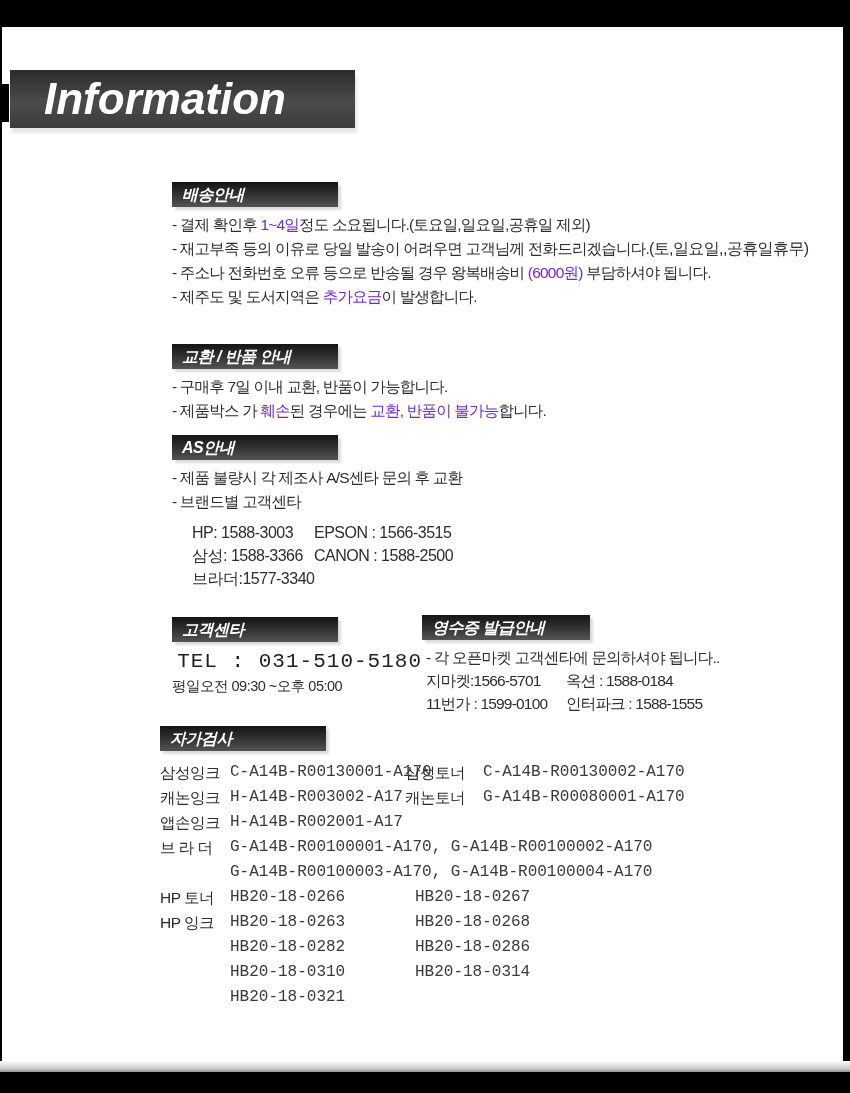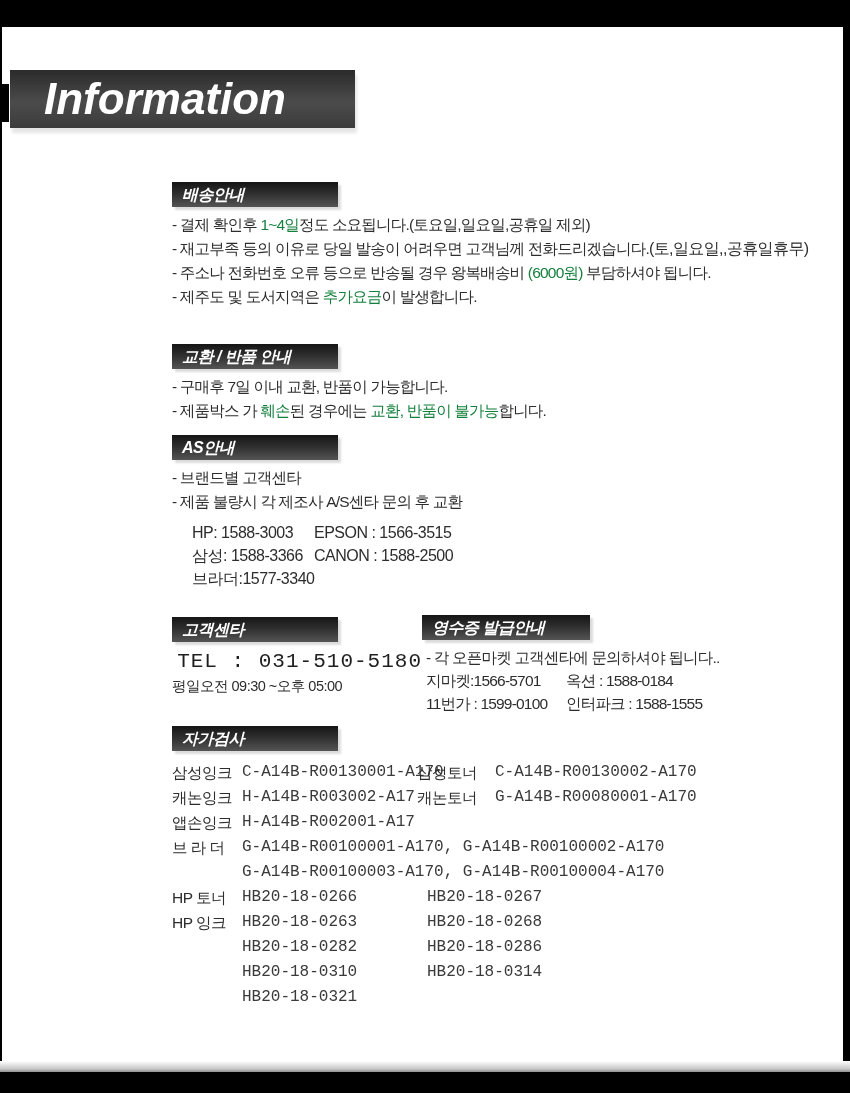--- a/index.html
+++ b/index.html
@@ -41,25 +41,25 @@
     font-style:italic;
   }
 
   
   .sec { position:absolute; }
   .sec-shipping  { left:172px; top:182px; width:540px; }
   .sec-exchange  { left:172px; top:344px; width:540px; }
   .sec-as        { left:172px; top:435px; width:540px; }
   .sec-customer  { left:172px; top:617px; width:250px; }
   .sec-receipt   { left:422px; top:615px; width:300px; }
-  .sec-inspection{ left:172px; top:726px; width:560px; }
+  .sec-inspection{ left:160px; top:726px; width:560px; }
 
   .body-lines { margin-top:6px; }
   .line { font-size:15.5px; line-height:24px; letter-spacing:-0.8px; color:#2d2d2d; white-space:nowrap; }
-  .red   { color:#15803d; }
+  .red   { color:#6d28d9; }
   .small { font-size:16px; letter-spacing:-0.6px; }
 
   
   .phones { margin-top:7px; padding-left:20px; }
   .phone-row { font-size:16px; line-height:23px; letter-spacing:-0.5px; white-space:nowrap; }
   .phone-col1 { display:inline-block; width:122px; }
 
   
   .tel   { margin-top:8px; font-family:Liberation Mono, monospace; font-size:21px; letter-spacing:1px; color:#1f1f1f; white-space:nowrap;text-align:right; }
   .hours { margin-top:4px; font-size:14.5px; letter-spacing:-0.5px; color:#2d2d2d; white-space:nowrap; }
@@ -106,22 +106,22 @@
     <div class="bar">교환 / 반품 안내</div>
     <div class="body-lines">
       <div class="line">- 구매후 7일 이내 교환, 반품이 가능합니다.</div>
       <div class="line"><span>- 제품박스 가 </span><span class="red">훼손</span><span>된 경우에는 </span><span class="red">교환, 반품이 불가능</span><span>합니다.</span></div>
     </div>
   </div>
 
   <div class="sec sec-as">
     <div class="bar">AS안내</div>
     <div class="body-lines">
+      <div class="line">- 제품 불량시 각 제조사 A/S센타 문의 후 교환</div>
       <div class="line">- 브랜드별 고객센타</div>
-      <div class="line">- 제품 불량시 각 제조사 A/S센타 문의 후 교환</div>
     </div>
     <div class="phones">
       <div class="phone-row"><span class="phone-col1">HP: 1588-3003</span><span>EPSON : 1566-3515</span></div>
       <div class="phone-row"><span class="phone-col1">삼성: 1588-3366</span><span>CANON : 1588-2500</span></div>
       <div class="phone-row"><span>브라더:1577-3340</span></div>
     </div>
   </div>
 
   <div class="sec sec-customer">
     <div class="bar">고객센타</div>

